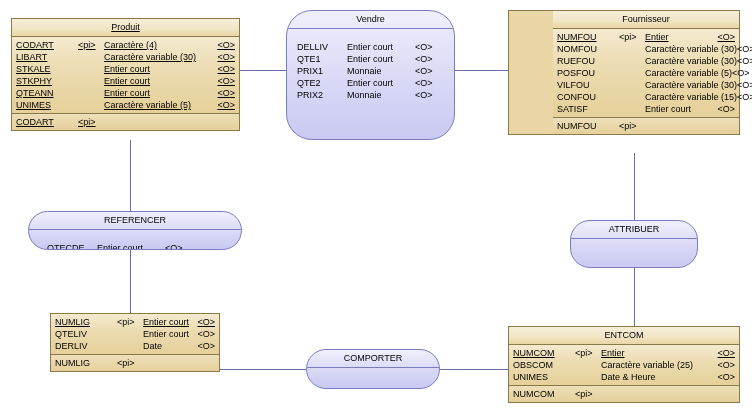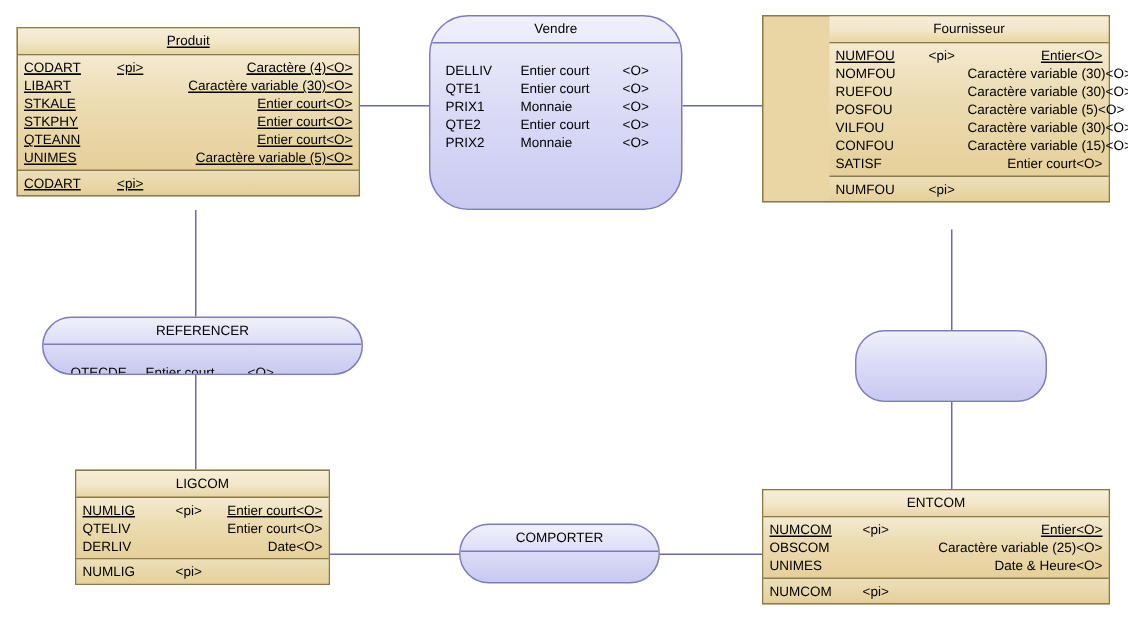--- a/index.html
+++ b/index.html
@@ -56,21 +56,21 @@
   }
   .attr-row {
     display: flex;
     align-items: baseline;
     line-height: 12px;
     white-space: nowrap;
     padding: 0 4px;
   }
   .attr-row .c-name   { width: 62px; flex: 0 0 62px; }
   .attr-row .c-pi     { width: 26px; flex: 0 0 26px; }
-  .attr-row .c-type   { flex: 1 1 auto; text-align: right; }
+  .attr-row .c-type   { flex: 1 1 auto; }
   .attr-row .c-opt    { flex: 0 0 auto; text-align: right; }
   .attr-row.pk .c-name,
   .attr-row.pk .c-type,
   .attr-row.pk .c-opt { text-decoration: underline; }
 
   .ident-row {
     display: flex;
     line-height: 12px;
     white-space: nowrap;
     padding: 0 4px;
@@ -223,21 +223,20 @@
     </div>
     <div class="ent-ident">
       <div class="ident-row">
         <span class="c-name">NUMFOU</span>
         <span class="c-pi">&lt;pi&gt;</span>
       </div>
     </div>
   </div>
 
   <div class="entity" style="left:50px; top:313px; width:170px;">
-    <div class="ent-title">LIGCOM</div>
     <div class="ent-attrs">
       <div class="attr-row pk">
         <span class="c-name">NUMLIG</span>
         <span class="c-pi">&lt;pi&gt;</span>
         <span class="c-type">Entier court</span>
         <span class="c-opt">&lt;O&gt;</span>
       </div>
       <div class="attr-row">
         <span class="c-name">QTELIV</span>
         <span class="c-pi"></span>
@@ -330,20 +329,21 @@
       </div>
       <div class="rel-row">
         <span class="c-name">PRIUNI</span>
         <span class="c-type">Monnaie</span>
         <span class="c-opt">&lt;O&gt;</span>
       </div>
     </div>
   </div>
 
   <div class="relation" style="left:570px; top:220px; width:128px; height:48px; border-radius:20px;">
+    <div class="rel-title">ATTRIBUER</div>
     <div class="rel-attrs"></div>
   </div>
 
   <div class="relation" style="left:306px; top:349px; width:134px; height:40px; border-radius:20px;">
     <div class="rel-title">COMPORTER</div>
     <div class="rel-attrs"></div>
   </div>
 
 </div>
 

